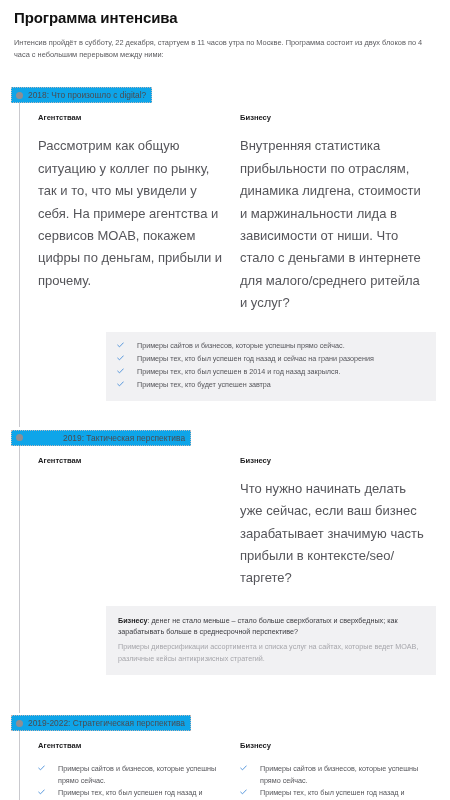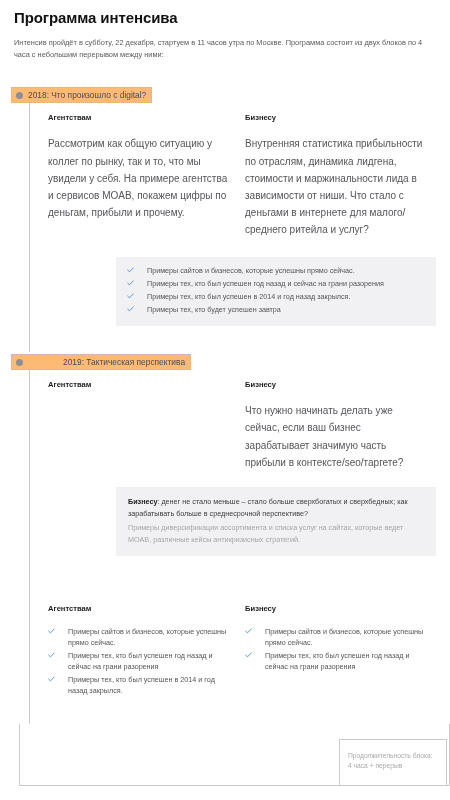--- a/index.html
+++ b/index.html
@@ -49,21 +49,21 @@
   }
 
   .tl-head {
     position: relative;
     display: inline-flex;
     align-items: center;
     gap: 5px;
     margin-left: 11px;
     padding: 2px 5px 2px 4px;
     border: 1px dotted #b9b9bd;
-    background: #fdba74;
+    background: #0ea5e9;
     z-index: 3;
   }
   .tl-head .dot {
     width: 7px; height: 7px;
     border-radius: 50%;
     background: #8e8e93;
     flex: 0 0 auto;
   }
   .tl-head .tl-title {
     font-size: 8.4px;
@@ -71,21 +71,21 @@
     white-space: nowrap;
   }
   .tl-head.w1 { min-width: 141px; }
   .tl-head.w2 { min-width: 142px; gap: 40px; }
   .tl-head.w3 { min-width: 178px; }
   .tl-head.w4 { min-width: 172px; }
 
   .tl-body {
     position: relative;
     border-left: 1px solid #c9c9ce;
-    margin-left: 29px;
+    margin-left: 19px;
     padding: 10px 0 0 0;
   }
 
   .cols {
     display: flex;
     padding-left: 18px;
     padding-right: 8px;
     gap: 0;
   }
   .col {
@@ -93,21 +93,21 @@
     padding-right: 16px;
   }
   .col-h {
     font-size: 7.6px;
     font-weight: bold;
     color: #1c1c1e;
     margin: 0 0 13px 0;
   }
   .col-p {
     margin: 0;
-    font-size: 10px;
+    font-size: 13px;
     line-height: 1.72;
     color: #55555a;
   }
 
   
   .checklist {
     list-style: none;
     margin: 0;
     padding: 0;
   }
@@ -270,20 +270,24 @@
         </div>
         <div class="callout spoiler">
           <p class="sp-main"><b>Бизнесу</b><span>: денег не стало меньше – стало больше сверхбогатых и сверхбедных; как зарабатывать больше в среднесрочной перспективе?</span></p>
           <p class="sp-sub">Примеры диверсификации ассортимента и списка услуг на сайтах, которые ведет MOAB, различные кейсы антикризисных стратегий.</p>
         </div>
         <div class="spacer-md"></div>
       </div>
     </div>
 
     <div class="tl-block">
+      <div class="tl-head w3">
+        <span class="dot"></span>
+        <span class="tl-title">2019-2022: Стратегическая перспектива</span>
+      </div>
       <div class="tl-body">
         <div class="cols">
           <div class="col">
             <div class="col-h">Агентствам</div>
             <ul class="checklist">
                 <li>
                   <span class="chk">
                     <svg width="7" height="6" viewBox="0 0 10 8">
                       <path d="M1 4.2 L3.6 6.6 L9 1" fill="none" stroke="#4a90d9" stroke-width="1.3" stroke-linecap="round" stroke-linejoin="round"></path>
                     </svg>

